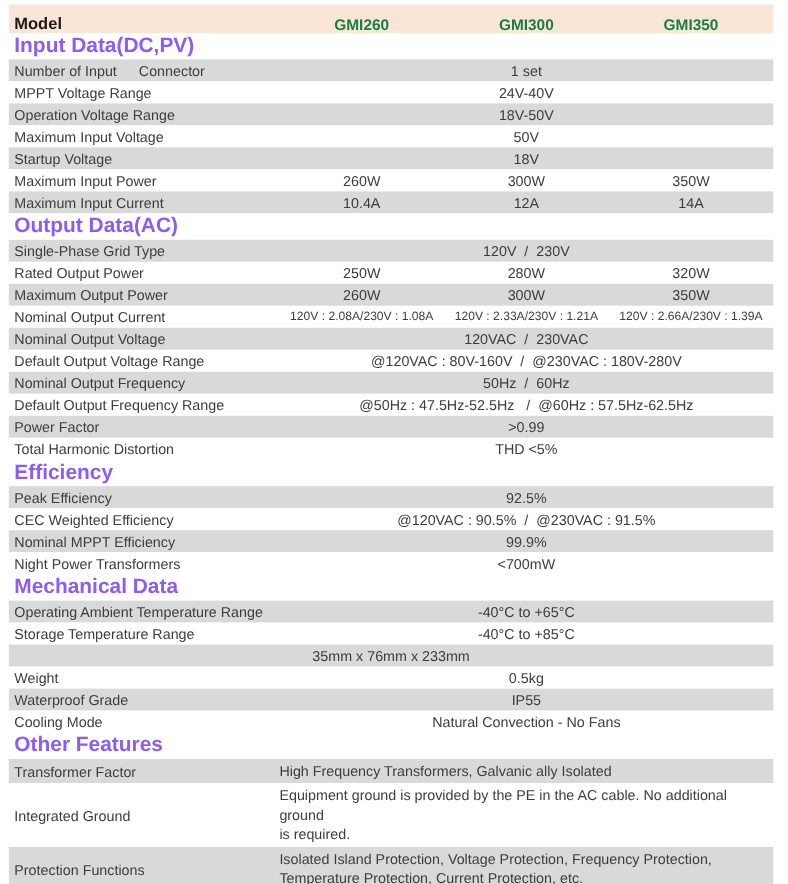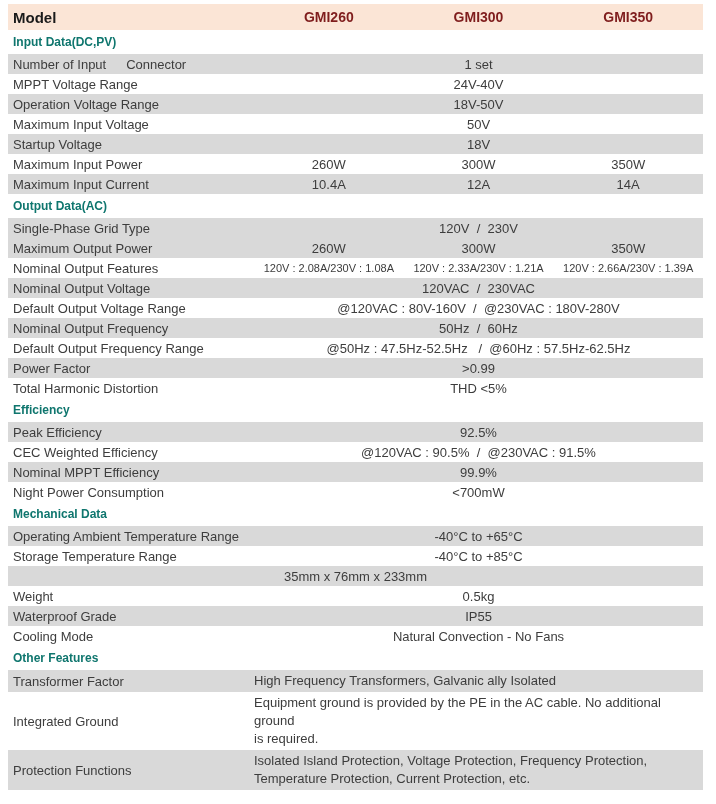--- a/index.html
+++ b/index.html
@@ -6,36 +6,36 @@
   html, body {
     width: 716px; height: 804px;
     background: #ffffff;
     font-family: "Liberation Sans", sans-serif;
     overflow: hidden;
   }
   .page { padding: 4px 13px 0 8px; }
   .table { width: 695px; }
 
   .header-row {
-    display: flex; align-items: center;
+    display: flex; align-items: flex-end;
     background: #fbe5d6;
     height: 26px;
   }
   .header-row .label-cell {
     width: 246px; padding-left: 5px;
     font-weight: bold; font-size: 15px; color: #1a1a1a;
   }
   .cols { flex: 1; display: flex; min-width: 0; }
   .col { flex: 1; text-align: center; white-space: pre; }
-  .col.hdr { font-weight: bold; font-size: 14px; color: #7f1d1d; }
+  .col.hdr { font-weight: bold; font-size: 14px; color: #15803d; }
 
   .section-title {
     height: 24px; display: flex; align-items: center;
     padding-left: 5px;
-    font-weight: bold; font-size: 12px; color: #0f766e;
+    font-weight: bold; font-size: 19px; color: #8b5cf6;
     background: #ffffff;
   }
 
   .row {
     display: flex; align-items: center;
     min-height: 20px;
     font-size: 13px; color: #3d3d3d;
     background: #ffffff;
   }
   .row.shade { background: #d9d9d9; }
@@ -123,33 +123,43 @@
             <div class="col">14A</div>
           </div>
         </div>
         <div class="section-title">Output Data(AC)</div>
         <div class="row shade">
           <div class="label-cell">
             <span>Single-Phase Grid Type</span>
           </div>
           <div class="val">120V  /  230V</div>
         </div>
+        <div class="row">
+          <div class="label-cell">
+            <span>Rated Output Power</span>
+          </div>
+          <div class="cols">
+            <div class="col">250W</div>
+            <div class="col">280W</div>
+            <div class="col">320W</div>
+          </div>
+        </div>
         <div class="row shade">
           <div class="label-cell">
             <span>Maximum Output Power</span>
           </div>
           <div class="cols">
             <div class="col">260W</div>
             <div class="col">300W</div>
             <div class="col">350W</div>
           </div>
         </div>
         <div class="row">
           <div class="label-cell">
-            <span>Nominal Output Features</span>
+            <span>Nominal Output Current</span>
           </div>
           <div class="cols">
             <div class="col small">120V : 2.08A/230V : 1.08A</div>
             <div class="col small">120V : 2.33A/230V : 1.21A</div>
             <div class="col small">120V : 2.66A/230V : 1.39A</div>
           </div>
         </div>
         <div class="row shade">
           <div class="label-cell">
             <span>Nominal Output Voltage</span>
@@ -200,21 +210,21 @@
           <div class="val">@120VAC : 90.5%  /  @230VAC : 91.5%</div>
         </div>
         <div class="row shade">
           <div class="label-cell">
             <span>Nominal MPPT Efficiency</span>
           </div>
           <div class="val">99.9%</div>
         </div>
         <div class="row">
           <div class="label-cell">
-            <span>Night Power Consumption</span>
+            <span>Night Power Transformers</span>
           </div>
           <div class="val">&lt;700mW</div>
         </div>
         <div class="section-title">Mechanical Data</div>
         <div class="row shade">
           <div class="label-cell">
             <span>Operating Ambient Temperature Range</span>
           </div>
           <div class="val">-40°C to +65°C</div>
         </div>

